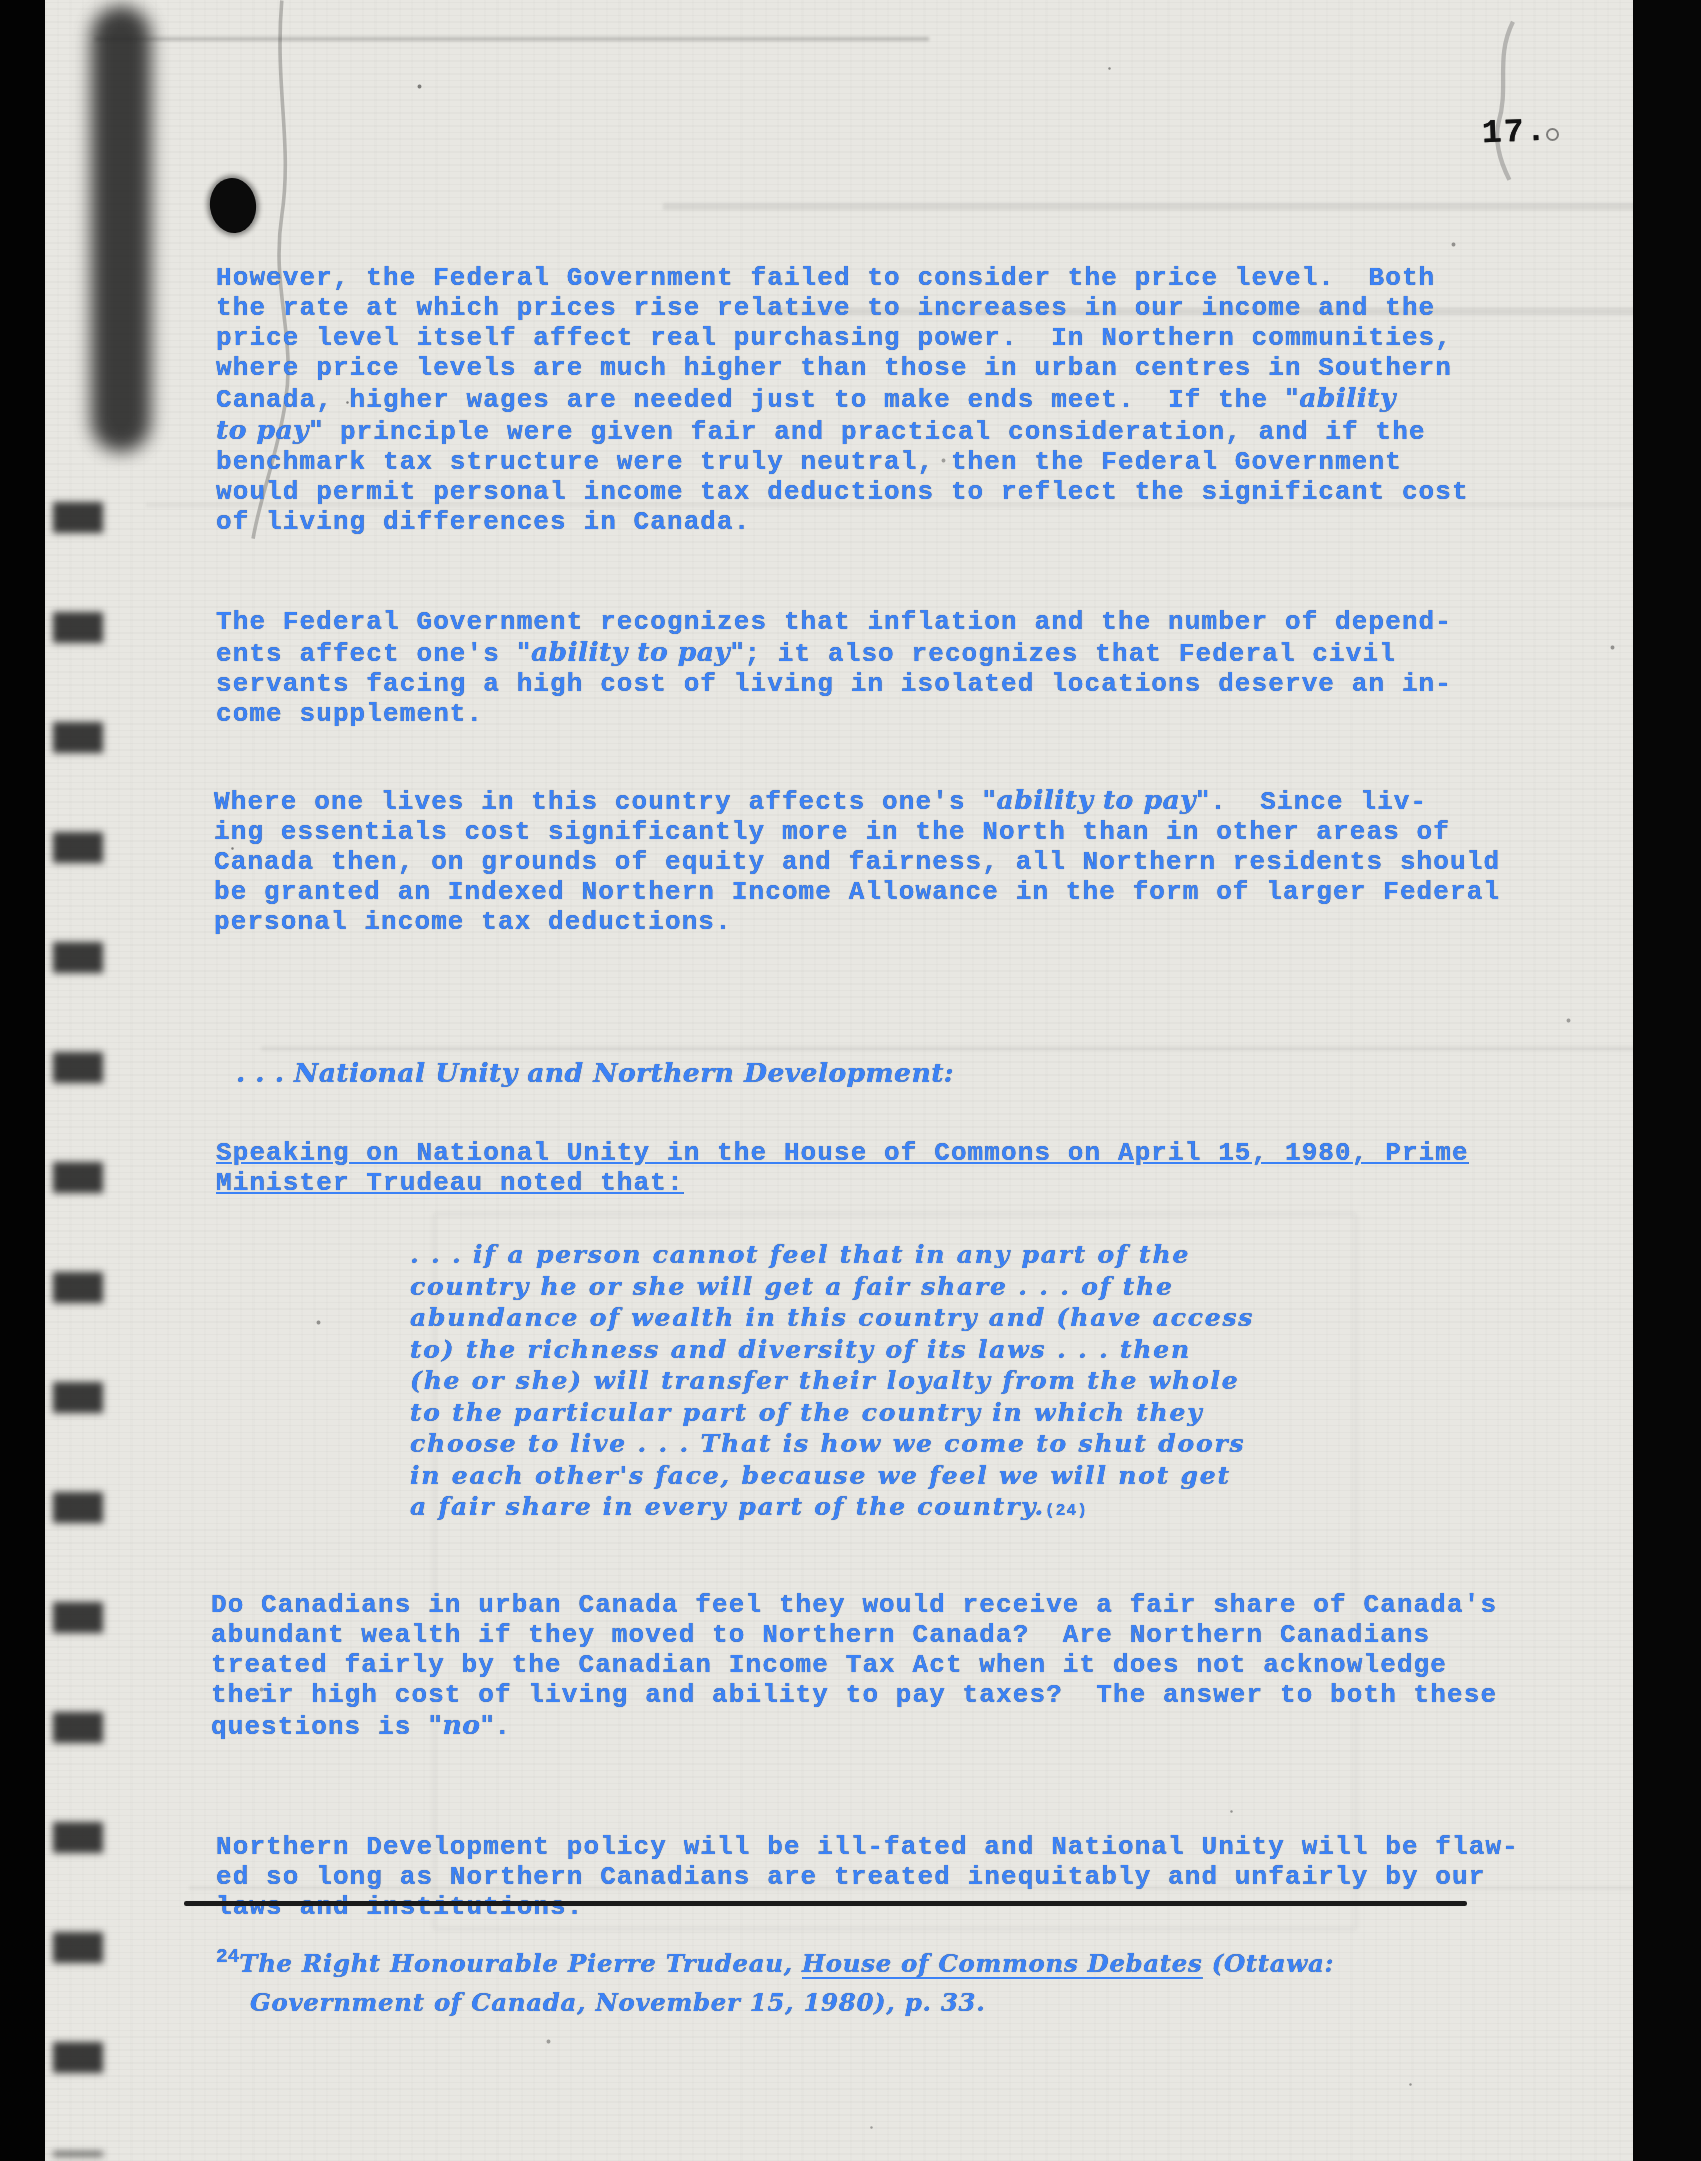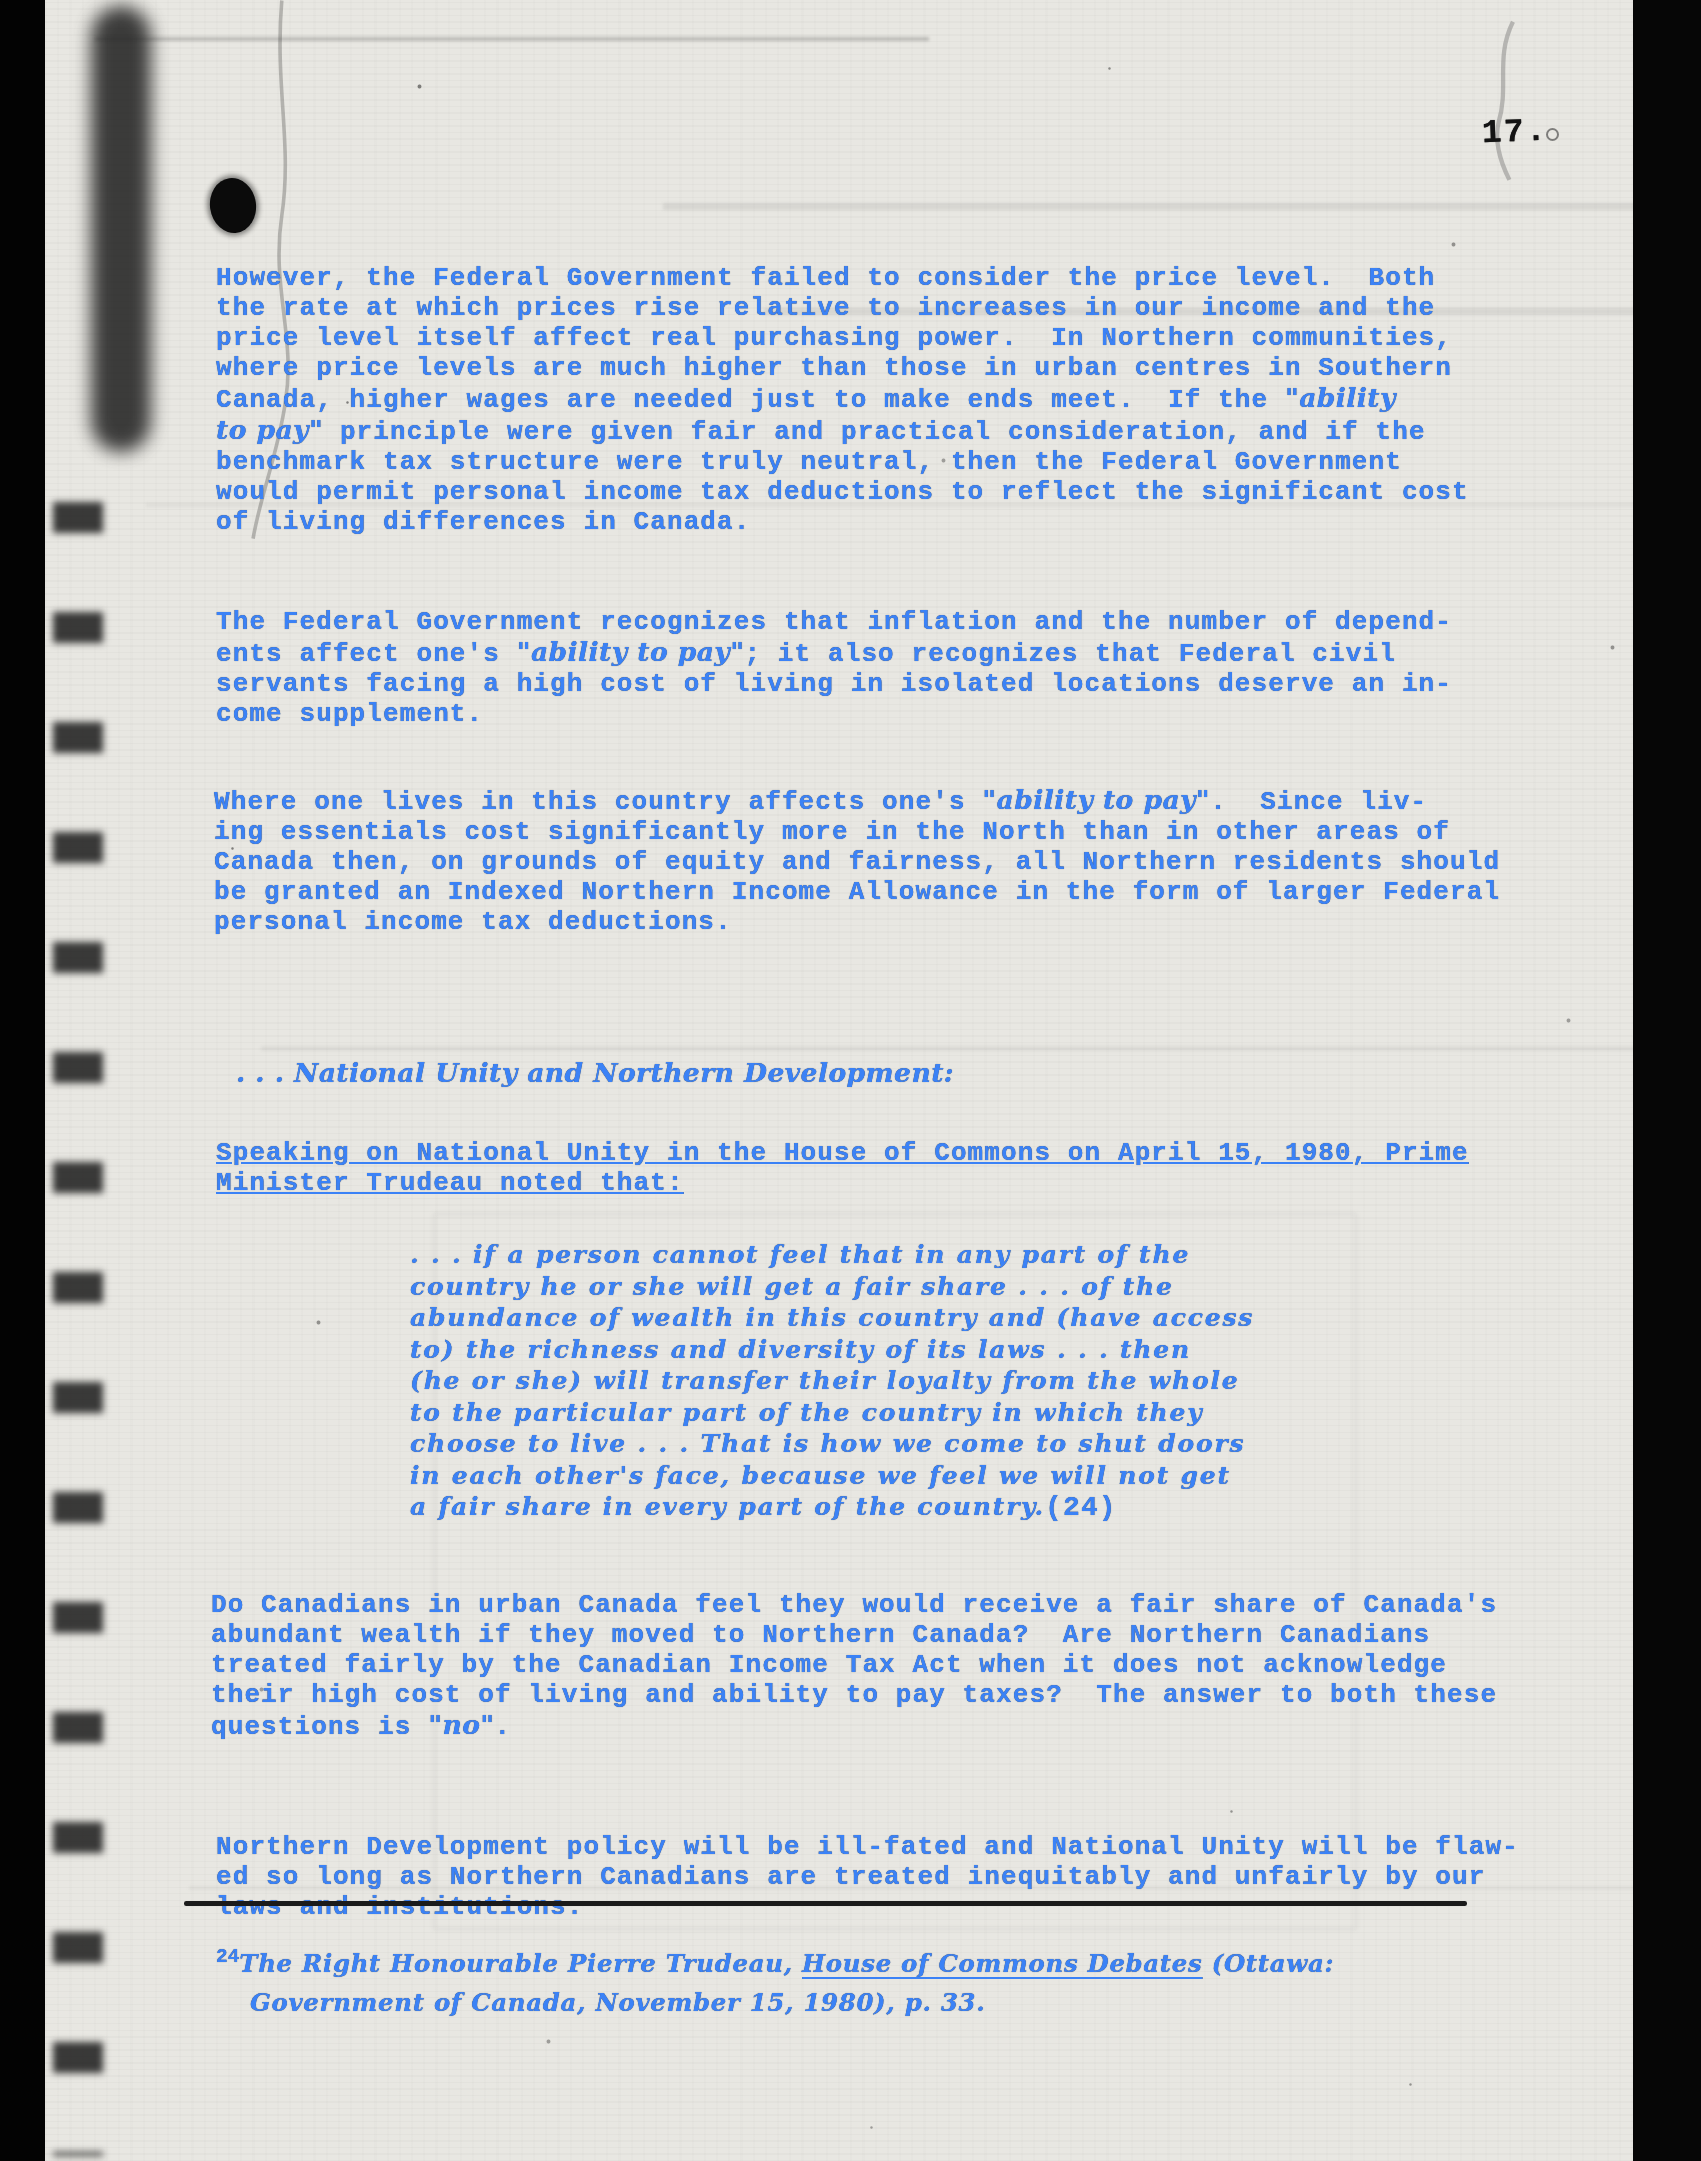--- a/index.html
+++ b/index.html
@@ -74,21 +74,21 @@
   }
   .ul{text-decoration:underline;text-underline-offset:5px;text-decoration-thickness:2.2px;}
   .sup{vertical-align:super;font-size:19.4px;font-family:"Liberation Mono",monospace;font-style:normal;letter-spacing:0;}
   .p1{left:216px;top:263px;}
   .p2{left:216px;top:607px;}
   .p3{left:214px;top:785px;}
   .heading{left:216px;top:1058px;margin-left:20px;}
   .p4{left:216px;top:1138px;text-decoration:underline;}
   .quote{left:410px;top:1240px;line-height:29.5px;}
   .quote .it{font-size:25px;letter-spacing:1.8px;}
-  .quote .tline > span:not(.it){font-size:28px;text-align:right;}
+  .quote .tline > span:not(.it){font-size:16px;text-align:right;}
   .p5{left:211px;top:1590px;}
   .p6{left:216px;top:1832px;}
   .rule{position:absolute;left:184px;top:1901px;width:1283px;height:5px;background:#1b1b1b;border-radius:2.2px;}
   .footnote{left:216px;top:1939px;line-height:37px;}
   .footnote .it{font-size:24.4px;letter-spacing:0.7px;text-align:center;}
   .footnote .tline:nth-child(2){padding-left:34px;}
   .page-number{
     position:absolute;left:1482px;top:114px;color:#141414;
     font-size:33px;font-weight:700;letter-spacing:2.2px;transform:rotate(-2deg);
     text-shadow:0 0 0.7px rgba(20,20,20,.9);

